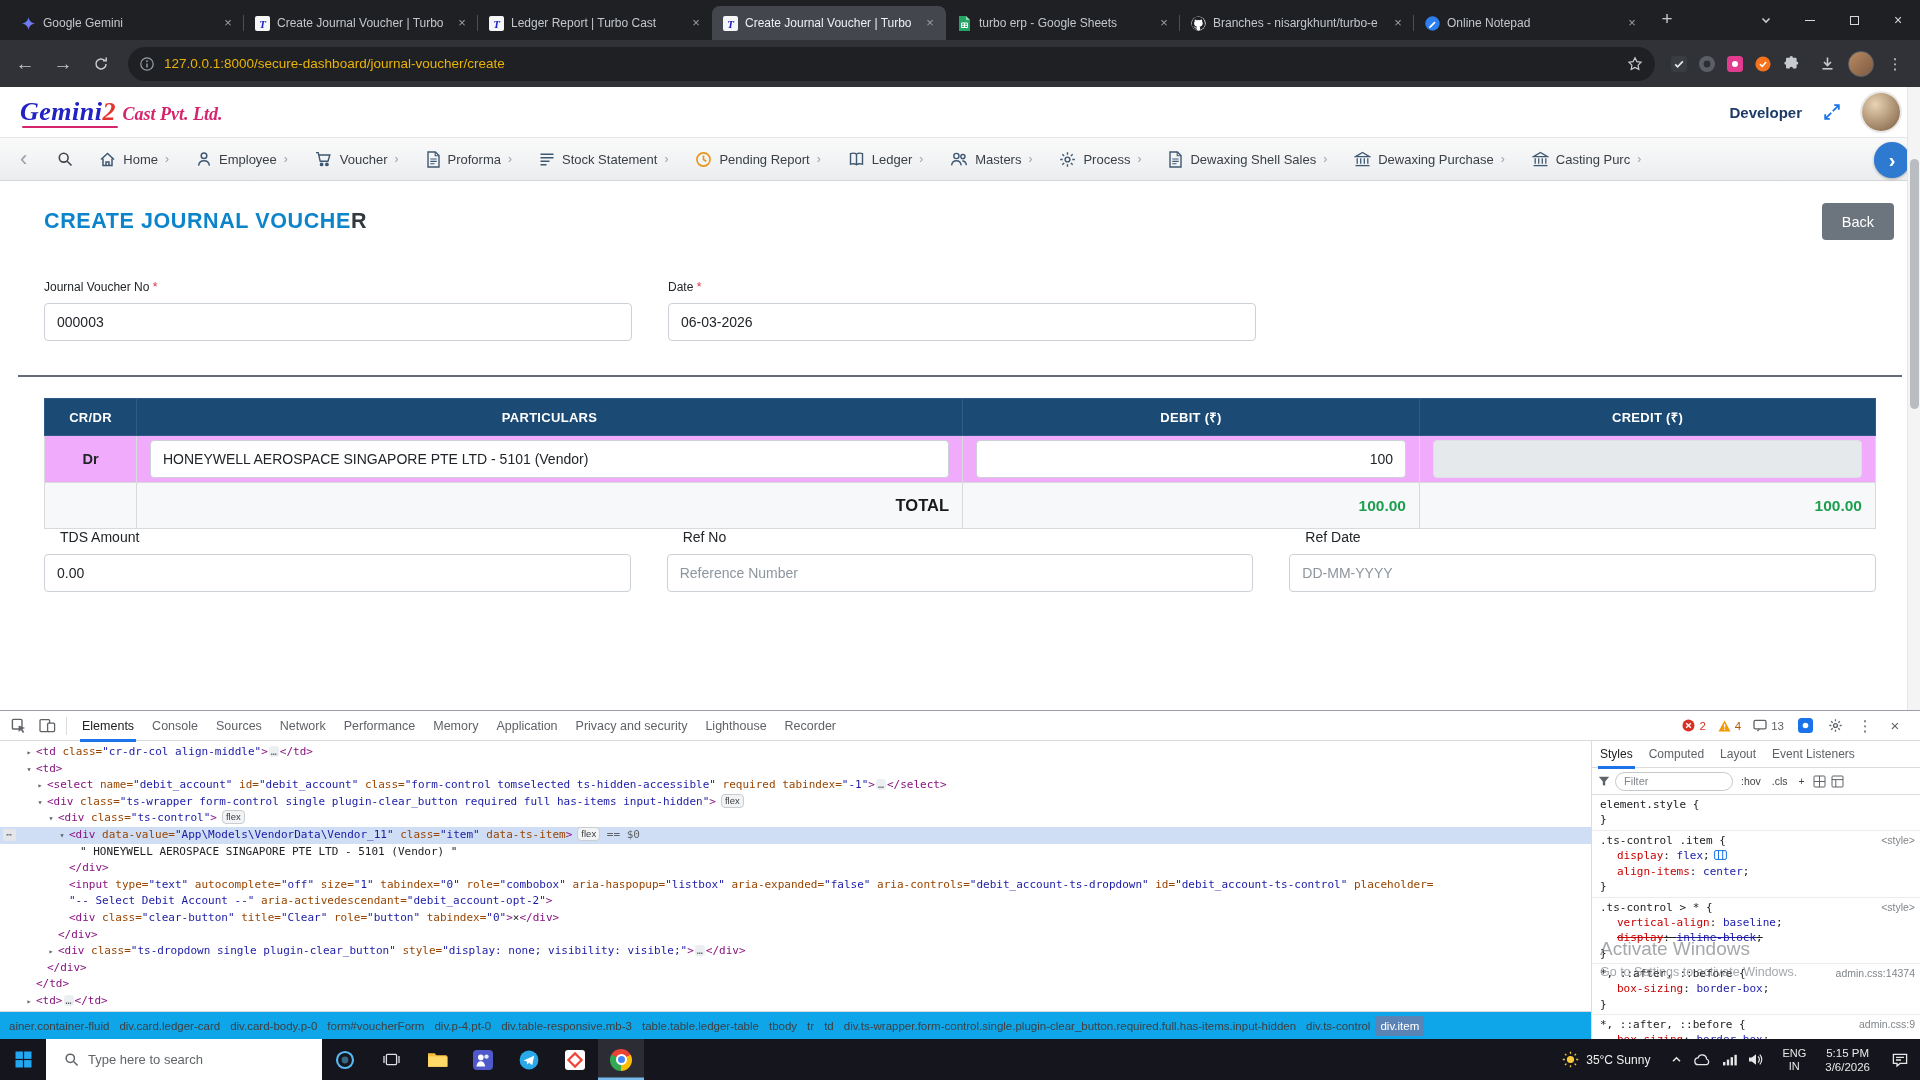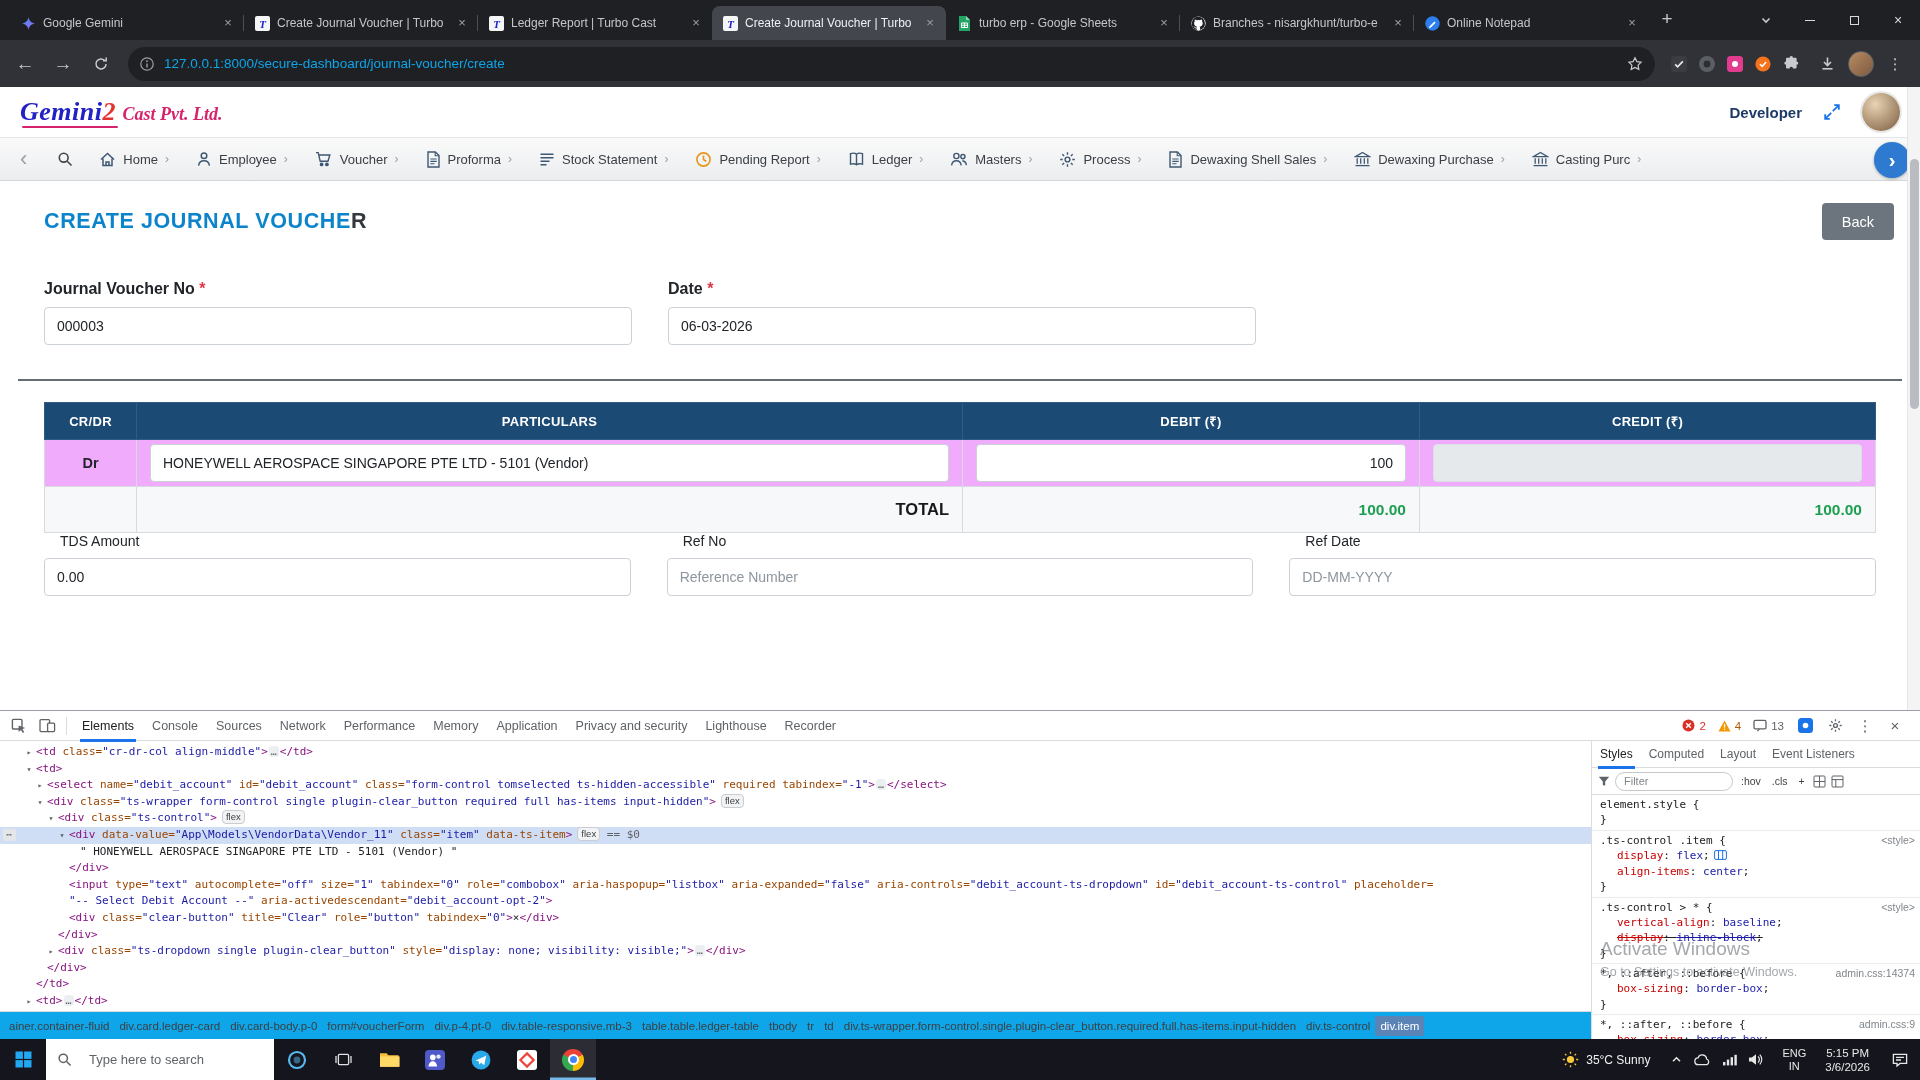--- a/index.html
+++ b/index.html
@@ -19,21 +19,21 @@
   .newtab{width:30px;height:30px;margin:0 0 2px 4px;display:flex;align-items:center;justify-content:center;color:#c3c7cc;font-size:19px;align-self:center}
   .winctl{position:absolute;right:0;top:0;height:100%;display:flex;align-items:stretch}
   .winbtn{width:44px;display:flex;align-items:center;justify-content:center;color:#d5d8dc;font-size:14px}
   .min-glyph{width:10px;border-top:1.4px solid #d5d8dc;display:inline-block}
   .max-glyph{width:9px;height:9px;border:1.4px solid #d5d8dc;display:inline-block}
 
   
   .toolbar{height:47px;background:#303237;display:flex;align-items:center;padding:0 8px;gap:4px}
   .tbtn{width:34px;height:34px;border-radius:50%;display:flex;align-items:center;justify-content:center;color:#c7cacf;font-size:19px;flex:0 0 auto}
   .omnibox{flex:1;height:34px;background:#1e2023;border-radius:17px;display:flex;align-items:center;padding:0 12px;gap:10px;margin:0 6px;min-width:0}
-  .url{color:#0ea5e9;font-size:13.5px;white-space:nowrap;overflow:hidden;flex:1}
+  .url{color:#eab308;font-size:13.5px;white-space:nowrap;overflow:hidden;flex:1}
   .extrow{display:flex;align-items:center;gap:12px;padding:0 6px}
   .extrow>span{display:flex}
   .avatar-sm{width:26px;height:26px;border-radius:50%;background:linear-gradient(135deg,#b98b62,#7d5a42);flex:0 0 auto;border:1.5px solid #5f6368}
 
   
   .page{height:623px;position:relative;background:#fff;overflow:hidden}
   .page-header{height:50px;display:flex;align-items:center;padding:0 20px}
   .logo{display:flex;align-items:baseline;font-style:italic;font-family:"Liberation Serif",serif;position:relative}
   .lg1{color:#2121c4;font-weight:bold;font-size:26px;letter-spacing:.5px}
   .lg2{color:#e3342f;font-weight:bold;font-size:26px}
@@ -52,21 +52,21 @@
   .nav-next{position:absolute;right:10px;top:4px;width:36px;height:36px;border-radius:50%;background:#2e7ad1;color:#fff;display:flex;align-items:center;justify-content:center;font-size:20px;font-weight:bold;box-shadow:0 1px 3px rgba(0,0,0,.3)}
 
   .content{padding:0 44px}
   .title-row{display:flex;align-items:center;margin-top:22px}
   .page-title{font-size:21.5px;font-weight:bold;letter-spacing:.6px;color:#0c84cc}
   .title-r{color:#33383d}
   .back-btn{margin-left:auto;background:#6c757d;color:#fff;border:none;border-radius:4px;height:37px;padding:0 20px;font-size:14.5px;margin-right:-18px}
 
   .form-row{display:flex;gap:36px;margin-top:40px}
   .fgroup{width:588px}
-  .fgroup label{font-size:16px;font-weight:bold;color:#212529;display:block}
+  .fgroup label{font-size:12px;font-weight:normal;color:#212529;display:block}
   .req{color:#dc3545}
   .fgroup input,.bfgroup input{margin-top:9px;width:100%;height:38px;border:1px solid #cbd1d6;border-radius:4px;padding:0 12px;font-size:14px;color:#212529;outline:none;background:#fff}
   .fgroup input::placeholder,.bfgroup input::placeholder{color:#8d959d}
   .divider{height:2px;background:#656c74;margin:34px -26px 0}
 
   .ledger{border-collapse:collapse;margin-top:21px;width:1832px;table-layout:fixed}
   .ledger th{background:#1b4a75;color:#fff;font-size:13px;height:37px;border:1px solid #2f5c87;text-align:center;letter-spacing:.3px}
   .ledger td{background:#f0abfc;border:1px solid #d8dbde;padding:4px 13px;vertical-align:middle}
   .crdr{text-align:center;font-weight:bold;font-size:14.5px;color:#212529}
   .cellbox{height:38px;background:#fff;border:1px solid #cbd1d6;border-radius:4px;display:flex;align-items:center;padding:0 12px;font-size:14px;color:#212529;overflow:hidden;white-space:nowrap}
@@ -136,21 +136,21 @@
   .flexed{display:inline-block;margin-left:4px;vertical-align:-1px}
 
   .watermark{position:absolute;left:1600px;top:938px;z-index:40;color:rgba(108,114,120,.62);pointer-events:none}
   .wm1{font-size:19px}
   .wm2{font-size:12.5px;margin-top:5px}
 
   
   .taskbar{position:absolute;left:0;bottom:0;width:1920px;height:41px;background:#15161d;display:flex;align-items:stretch;color:#e8e8e8;z-index:60}
   .tb-btn{width:46px;display:flex;align-items:center;justify-content:center;flex:0 0 auto}
   .tb-btn.active{background:rgba(255,255,255,.1);box-shadow:inset 0 -2.5px 0 #76b9ed}
-  .tb-search{width:228px;background:#fff;display:flex;align-items:center;gap:17px;padding:0 11px;color:#606468;font-size:13px;flex:0 0 auto}
+  .tb-search{width:276px;background:#fff;display:flex;align-items:center;gap:9px;padding:0 18px;color:#606468;font-size:13px;flex:0 0 auto}
   .tb-apps{display:flex}
   .tb-right{margin-left:auto;display:flex;align-items:center}
   .tb-weather{display:flex;align-items:center;gap:7px;font-size:12px;padding:0 10px;color:#f0f0f0}
   .tb-tray{display:flex;align-items:center;gap:11px;padding:0 10px}
   .tb-tray>span{display:flex}
   .tb-lang{font-size:11px;line-height:13px;text-align:center;padding:0 9px}
   .tb-clock{font-size:11.5px;line-height:14px;text-align:center;padding:0 10px}
   .chrome-ball{width:22px;height:22px;border-radius:50%;background:conic-gradient(from -60deg,#ea4335 0 120deg,#fbbc05 120deg 240deg,#34a853 240deg 360deg);display:flex;align-items:center;justify-content:center}
   .chrome-white{width:11px;height:11px;border-radius:50%;background:#fff;display:flex;align-items:center;justify-content:center}
   .chrome-blue{width:7px;height:7px;border-radius:50%;background:#4285f4}

